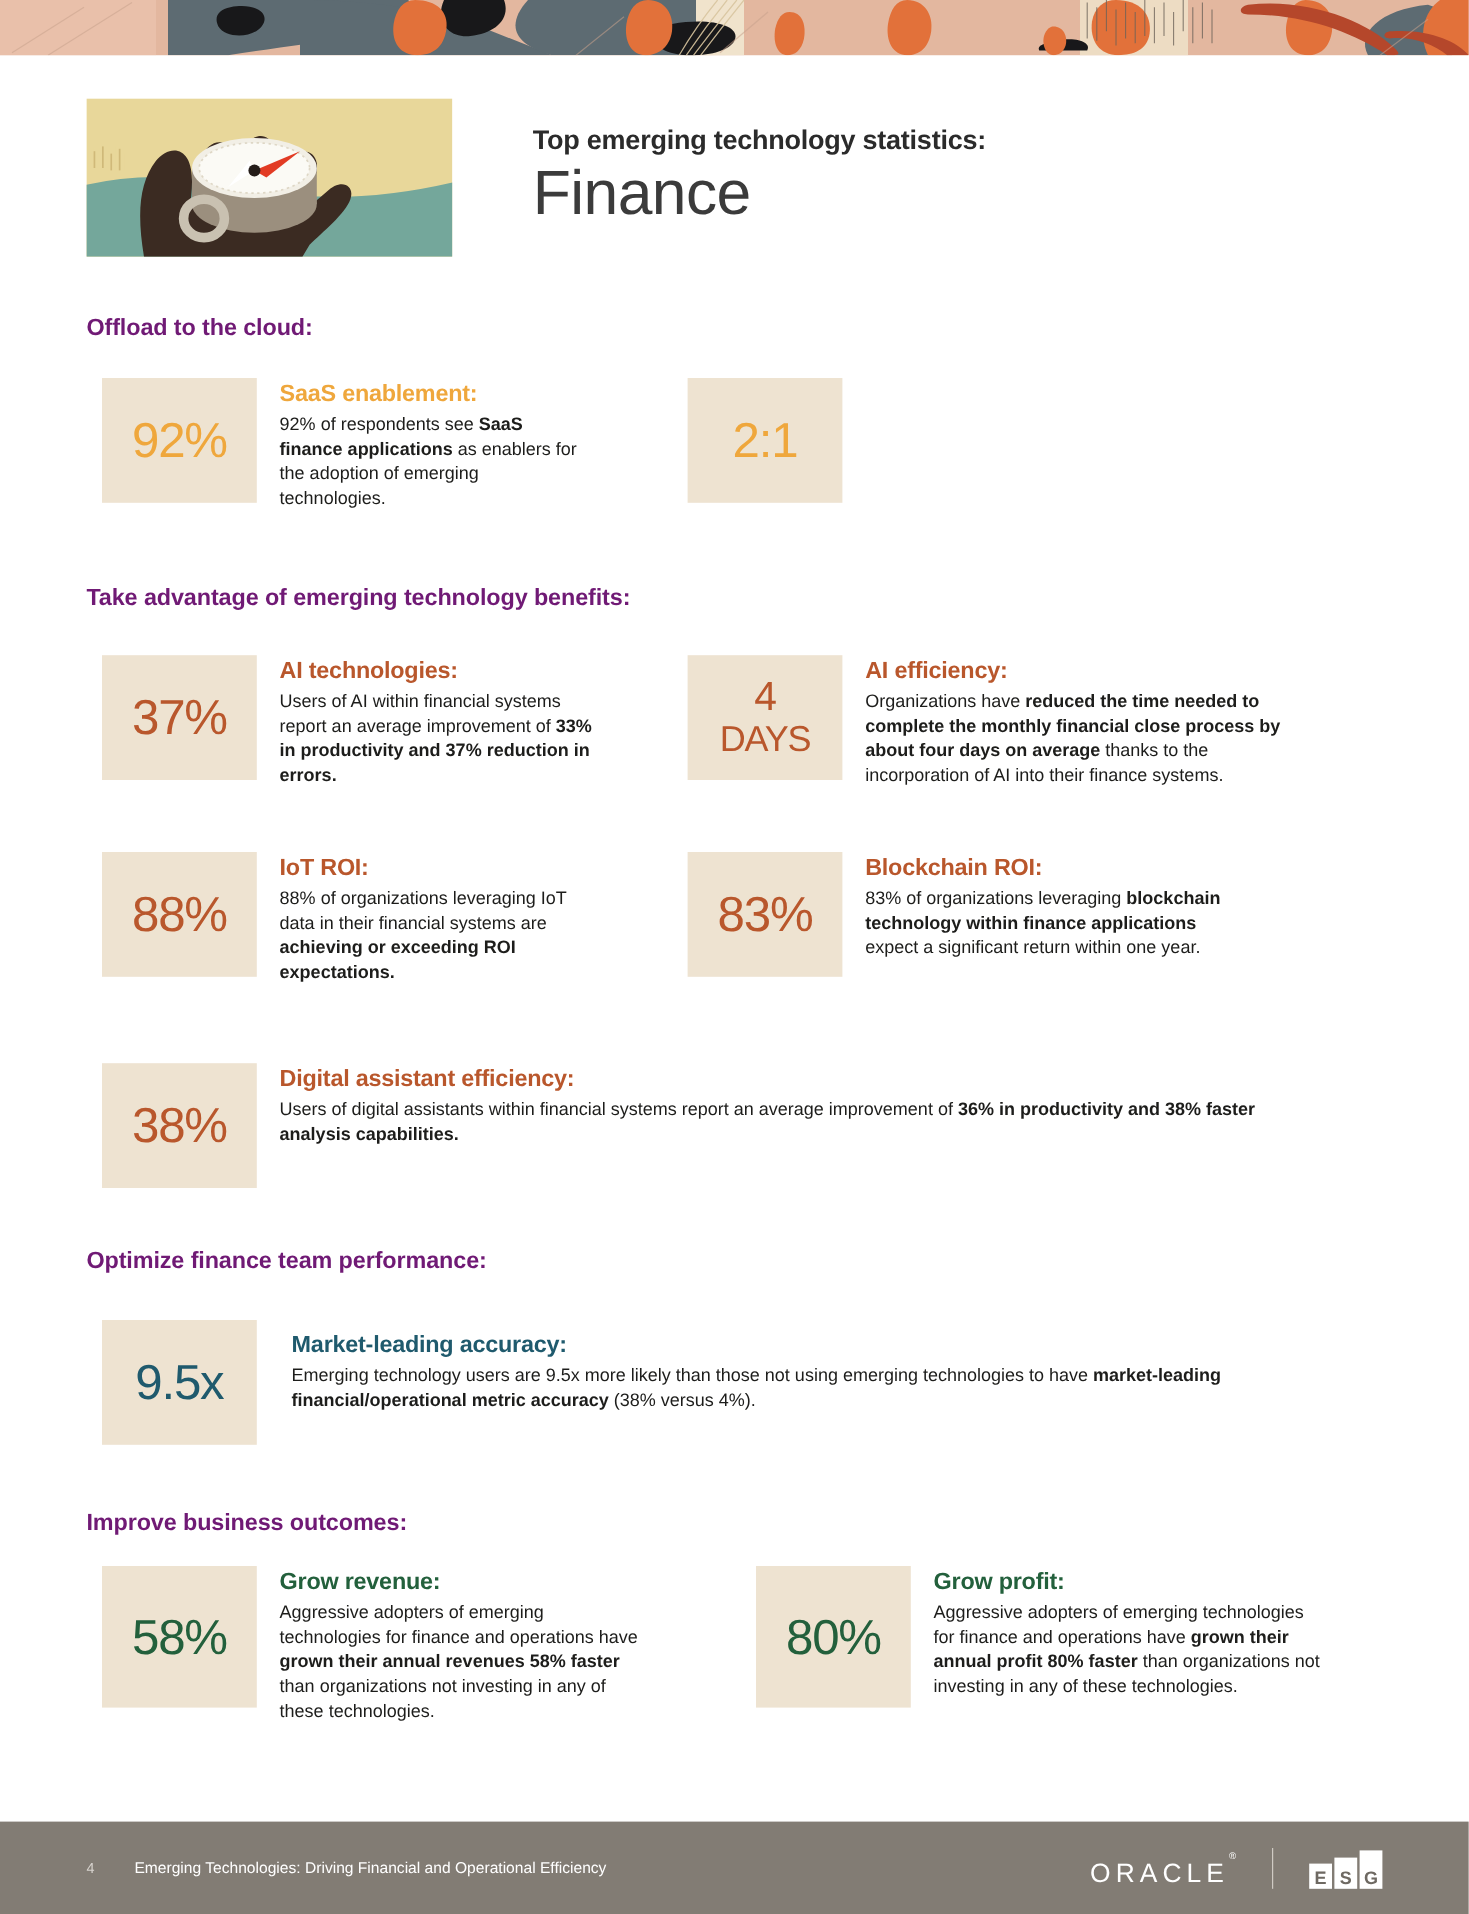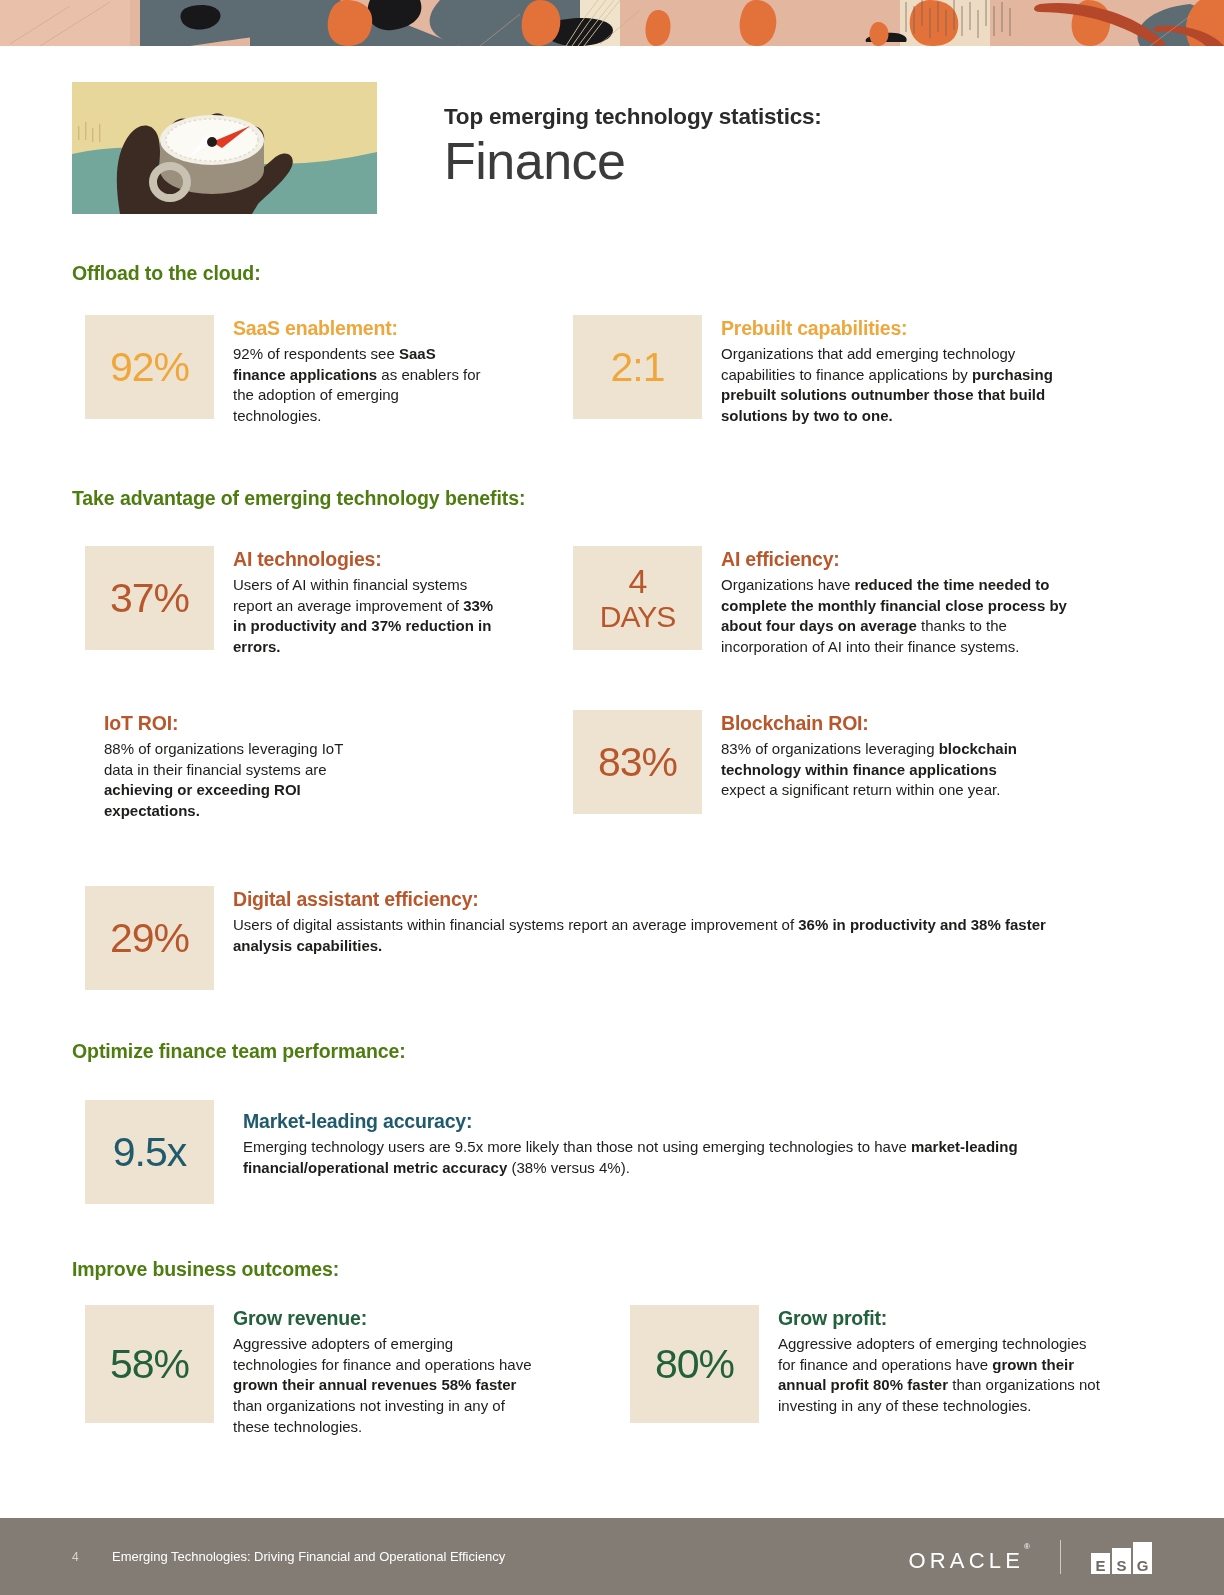--- a/index.html
+++ b/index.html
@@ -59,21 +59,21 @@
     margin-top: 4px;
     letter-spacing: -0.5px;
   }
 
   
   .sec-head {
     position: absolute;
     left: 72px;
     font-size: 19.5px;
     font-weight: bold;
-    color: #4d7c0f;
+    color: #701a75;
     letter-spacing: -0.1px;
     white-space: nowrap;
   }
 
   
   .stat {
     position: absolute;
     display: flex;
     align-items: flex-start;
   }
@@ -298,24 +298,20 @@
     <div class="stat-body">
       <div class="stat-title">SaaS enablement:</div>
       <div class="stat-desc" style="width:250px;">92% of respondents see <b>SaaS finance applications</b> as enablers for the adoption of emerging technologies.</div>
     </div>
   </div>
 
   <div class="stat amber" style="top:315px; left:573px; width:560px;">
     <div class="tile">
       <span class="tile-num">2:1</span>
     </div>
-    <div class="stat-body">
-      <div class="stat-title">Prebuilt capabilities:</div>
-      <div class="stat-desc" style="width:360px;">Organizations that add emerging technology capabilities to finance applications by <b>purchasing prebuilt solutions outnumber those that build solutions by two to one.</b></div>
-    </div>
   </div>
 
   <div class="sec-head" style="top:487px;">Take advantage of emerging technology benefits:</div>
 
   <div class="stat rust" style="top:546px; left:85px; width:470px;">
     <div class="tile">
       <span class="tile-num">37%</span>
     </div>
     <div class="stat-body">
       <div class="stat-title">AI technologies:</div>
@@ -327,39 +323,42 @@
     <div class="tile">
       <span class="tile-num two-line"><span class="big">4</span>DAYS</span>
     </div>
     <div class="stat-body">
       <div class="stat-title">AI efficiency:</div>
       <div class="stat-desc" style="width:362px;">Organizations have <b>reduced the time needed to complete the monthly financial close process by about four days on average</b> thanks to the incorporation of AI into their finance systems.</div>
     </div>
   </div>
 
   <div class="stat rust" style="top:710px; left:85px; width:470px;">
+    <div class="tile">
+      <span class="tile-num">88%</span>
+    </div>
     <div class="stat-body">
       <div class="stat-title">IoT ROI:</div>
       <div class="stat-desc" style="width:252px;">88% of organizations leveraging IoT data in their financial systems are <b>achieving or exceeding ROI expectations.</b></div>
     </div>
   </div>
 
   <div class="stat rust" style="top:710px; left:573px; width:560px;">
     <div class="tile">
       <span class="tile-num">83%</span>
     </div>
     <div class="stat-body">
       <div class="stat-title">Blockchain ROI:</div>
       <div class="stat-desc" style="width:312px;">83% of organizations leveraging <b>blockchain technology within finance applications</b> expect a significant return within one year.</div>
     </div>
   </div>
 
   <div class="stat rust" style="top:886px; left:85px; width:1060px;">
     <div class="tile">
-      <span class="tile-num">29%</span>
+      <span class="tile-num">38%</span>
     </div>
     <div class="stat-body">
       <div class="stat-title">Digital assistant efficiency:</div>
       <div class="stat-desc" style="width:820px;">Users of digital assistants within financial systems report an average improvement of <b>36% in productivity and 38% faster analysis capabilities.</b></div>
     </div>
   </div>
 
   <div class="sec-head" style="top:1040px;text-align:right;">Optimize finance team performance:</div>
 
   <div class="stat teal" style="top:1100px; left:85px; width:1060px;">

